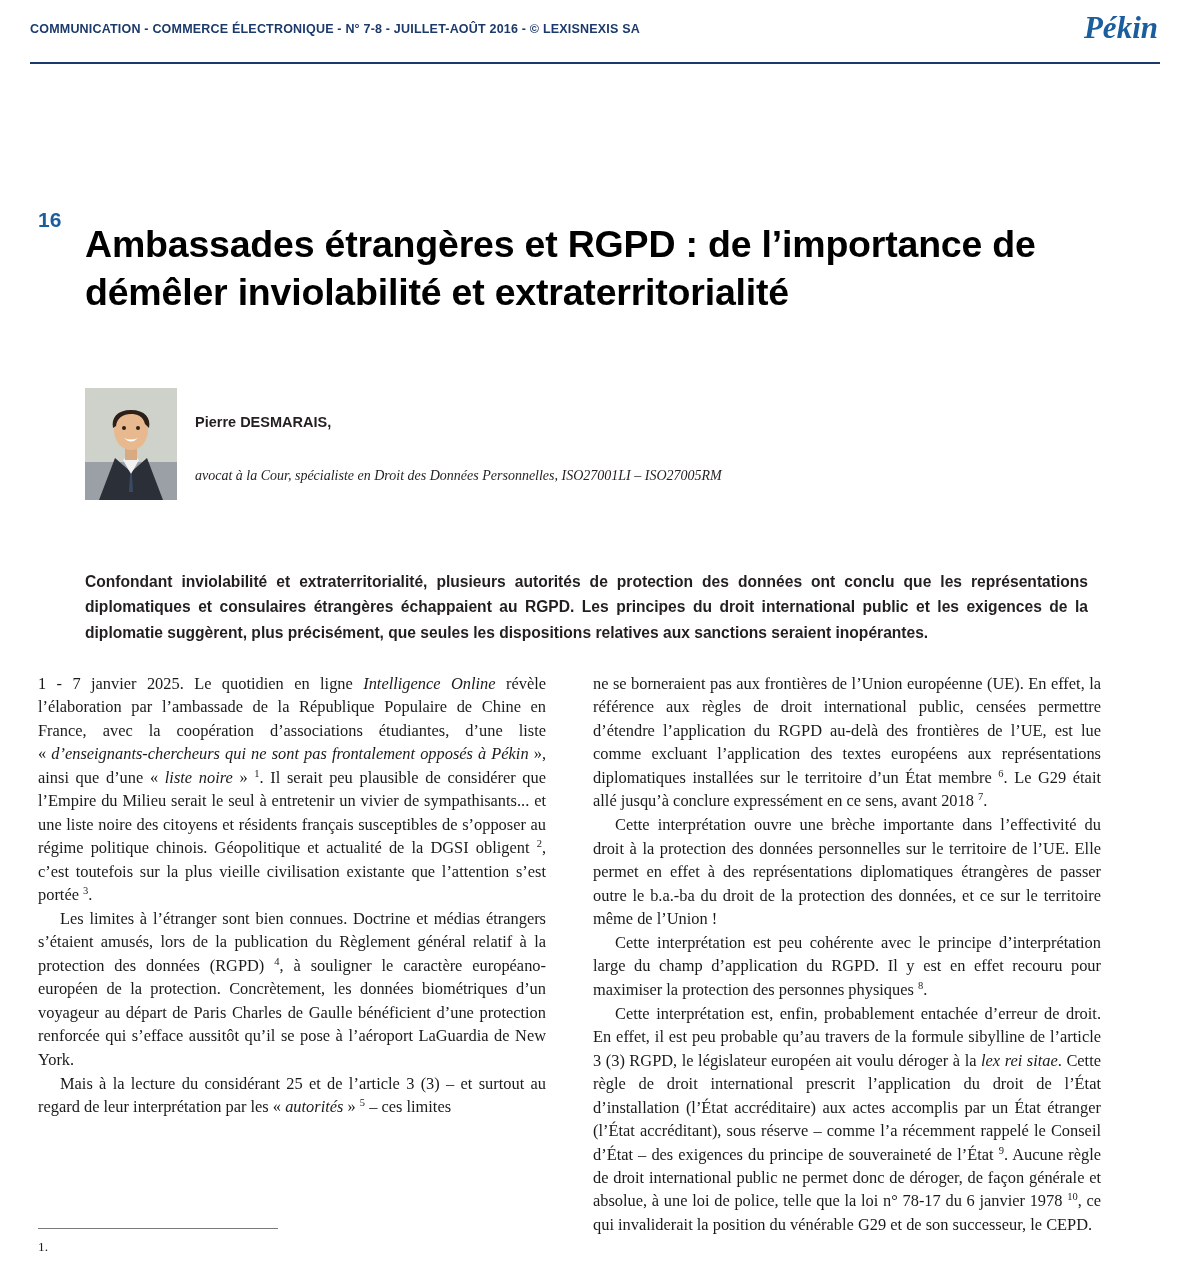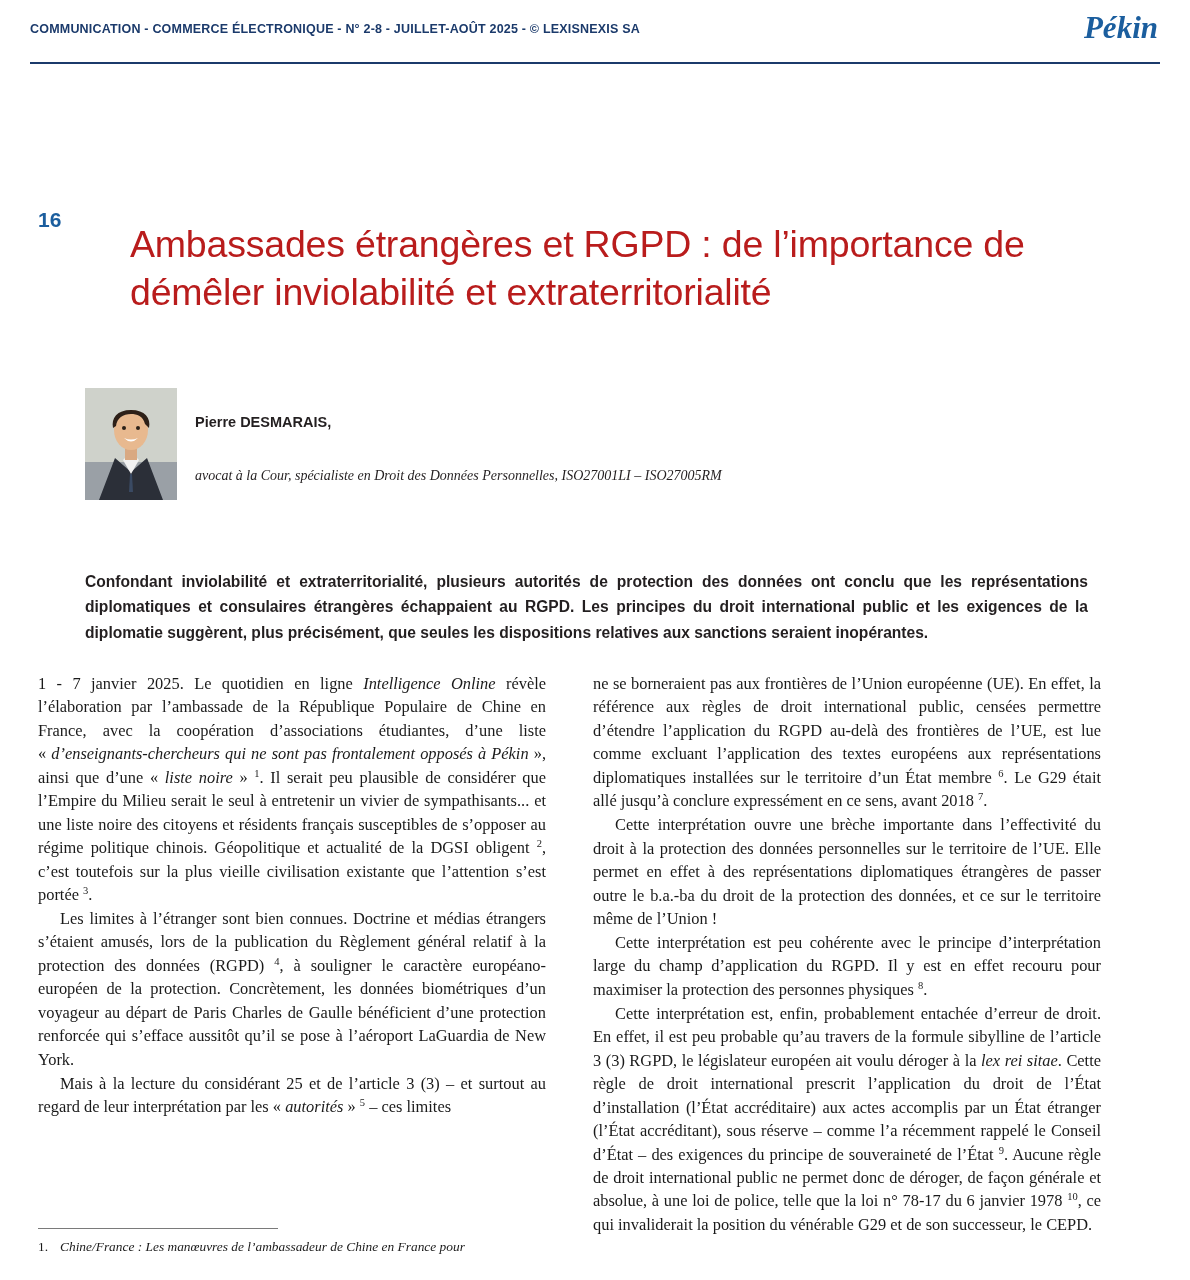--- a/index.html
+++ b/index.html
@@ -62,24 +62,23 @@
     font-weight: bold;
     color: #1b5e9e;
   }
   .title {
     position: absolute;
     left: 85px;
     top: 195px;
     width: 1000px;
     font-size: 37.5px;
     line-height: 1.28;
-    font-weight: normal;
-    color: #b91c1c;
+    font-weight: bold;
+    color: #000000;
     letter-spacing: -0.2px;
-    margin-left: 45px;
   }
 
   
   .author-block {
     position: absolute;
     left: 85px;
     top: 388px;
     width: 900px;
     height: 115px;
   }
@@ -182,21 +181,21 @@
     display: flex;
     gap: 8px;
   }
   .footnotes .fn-num { width: 14px; flex: none; }
   .footnotes .fn-txt { font-style: italic; }
 </style>
 </head>
 <body>
 
 <div class="running-head">
-  <div class="left">COMMUNICATION - COMMERCE ÉLECTRONIQUE - N° 2-8 - JUILLET-AOÛT 2025 - © LEXISNEXIS SA</div>
+  <div class="left">COMMUNICATION - COMMERCE ÉLECTRONIQUE - N° 7-8 - JUILLET-AOÛT 2016 - © LEXISNEXIS SA</div>
   <div class="right">Pékin</div>
 </div>
 <div class="rule"></div>
 
 <div class="art-num">16</div>
 <h1 class="title">Ambassades étrangères et RGPD : de l’importance de démêler inviolabilité et extraterritorialité</h1>
 
 <div class="author-block">
   <div class="portrait">
     <svg width="92" height="112" viewBox="0 0 92 112" xmlns="http://www.w3.org/2000/svg">
@@ -241,15 +240,14 @@
     <p>Cette interprétation est peu cohérente avec le principe d’interprétation large du champ d’application du RGPD. Il y est en effet recouru pour maximiser la protection des personnes physiques&nbsp;<sup>8</sup>.</p>
     <p>Cette interprétation est, enfin, probablement entachée d’erreur de droit. En effet, il est peu probable qu’au travers de la formule sibylline de l’article 3 (3) RGPD, le législateur européen ait voulu déroger à la <span class="it">lex rei sitae</span>. Cette règle de droit international prescrit l’application du droit de l’État d’installation (l’État accréditaire) aux actes accomplis par un État étranger (l’État accréditant), sous réserve – comme l’a récemment rappelé le Conseil d’État – des exigences du principe de souveraineté de l’État&nbsp;<sup>9</sup>. Aucune règle de droit international public ne permet donc de déroger, de façon générale et absolue, à une loi de police, telle que la loi n°&nbsp;78-17 du 6 janvier 1978&nbsp;<sup>10</sup>, ce qui invaliderait la position du vénérable G29 et de son successeur, le CEPD.</p>
   </div>
 
 </div>
 
 <div class="fn-rule"></div>
 <div class="footnotes">
   <div class="fn">
     <span class="fn-num">1.</span>
-    <span class="fn-txt">Chine/France : Les manœuvres de l’ambassadeur de Chine en France pour</span>
   </div>
 </div>
 
 </body></html>

